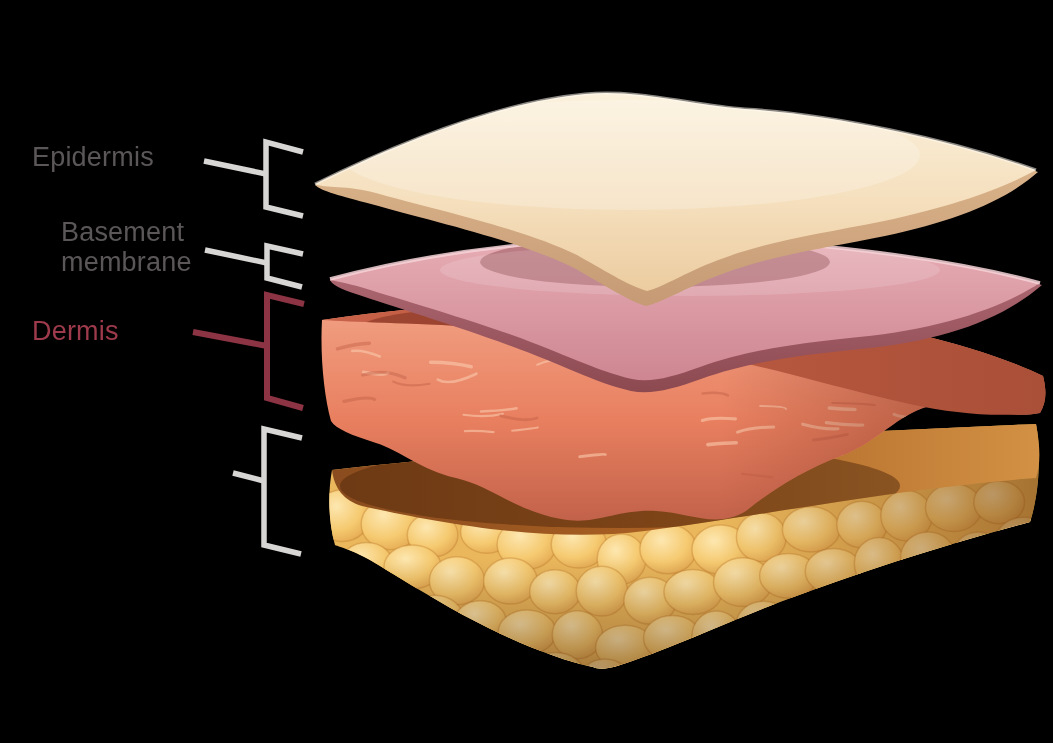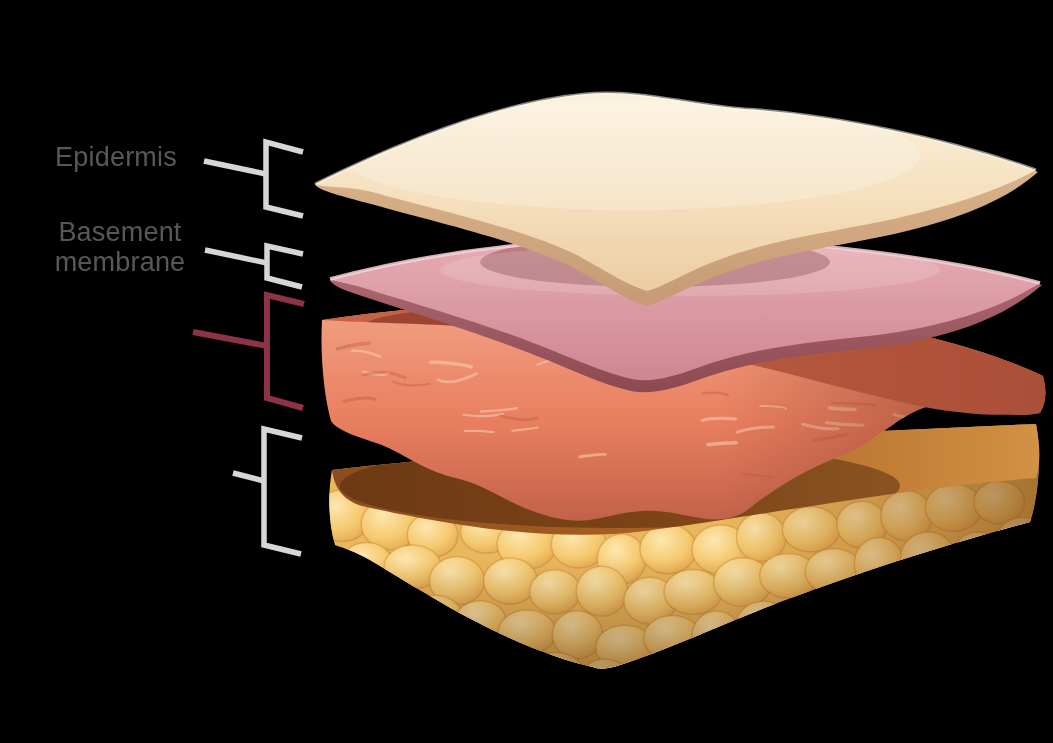--- a/index.html
+++ b/index.html
@@ -6,42 +6,44 @@
   .stage{
     position:relative;
     width:1053px;height:743px;
     background:#000;
     overflow:hidden;
     font-family:"Liberation Sans","DejaVu Sans",sans-serif;
   }
   .label{
     position:absolute;
     transform:translateY(-50%);
-    text-align:center;
+    text-align:left;
     font-size:27px;
     line-height:1.12;
     font-weight:400;
     color:#5b5758;
     letter-spacing:0.2px;
     user-select:none;
+    padding-left:32px;
   }
   .label.accent{color:#9d3a4b;}
   #lb-epidermis{left:0;width:232px;top:157px;}
-  #lb-basement{left:35px;width:170px;top:247px;}
+  #lb-basement{left:29px;width:170px;top:247px;}
   #lb-dermis{left:0;width:232px;top:331px;}
   #lb-subcut{left:16px;width:200px;top:461px;}
   svg{position:absolute;left:0;top:0;}
 </style>
 </head>
 <body>
 
 <div class="stage">
 
   <div class="label" id="lb-epidermis">Epidermis</div>
   <div class="label" id="lb-basement">Basement membrane</div>
+  <div class="label accent" id="lb-dermis">Dermis</div>
 
   <svg id="art" width="1053" height="743" viewBox="0 0 1053 743">
     <defs>
 
       <linearGradient id="gEpiTop" x1="0" y1="0" x2="0" y2="1">
         <stop offset="0" stop-color="#fbf1dc"></stop>
         <stop offset="0.55" stop-color="#f5dfbd"></stop>
         <stop offset="1" stop-color="#ecccA0"></stop>
       </linearGradient>
       <linearGradient id="gEpiEdge" x1="0" y1="0" x2="0" y2="1">

